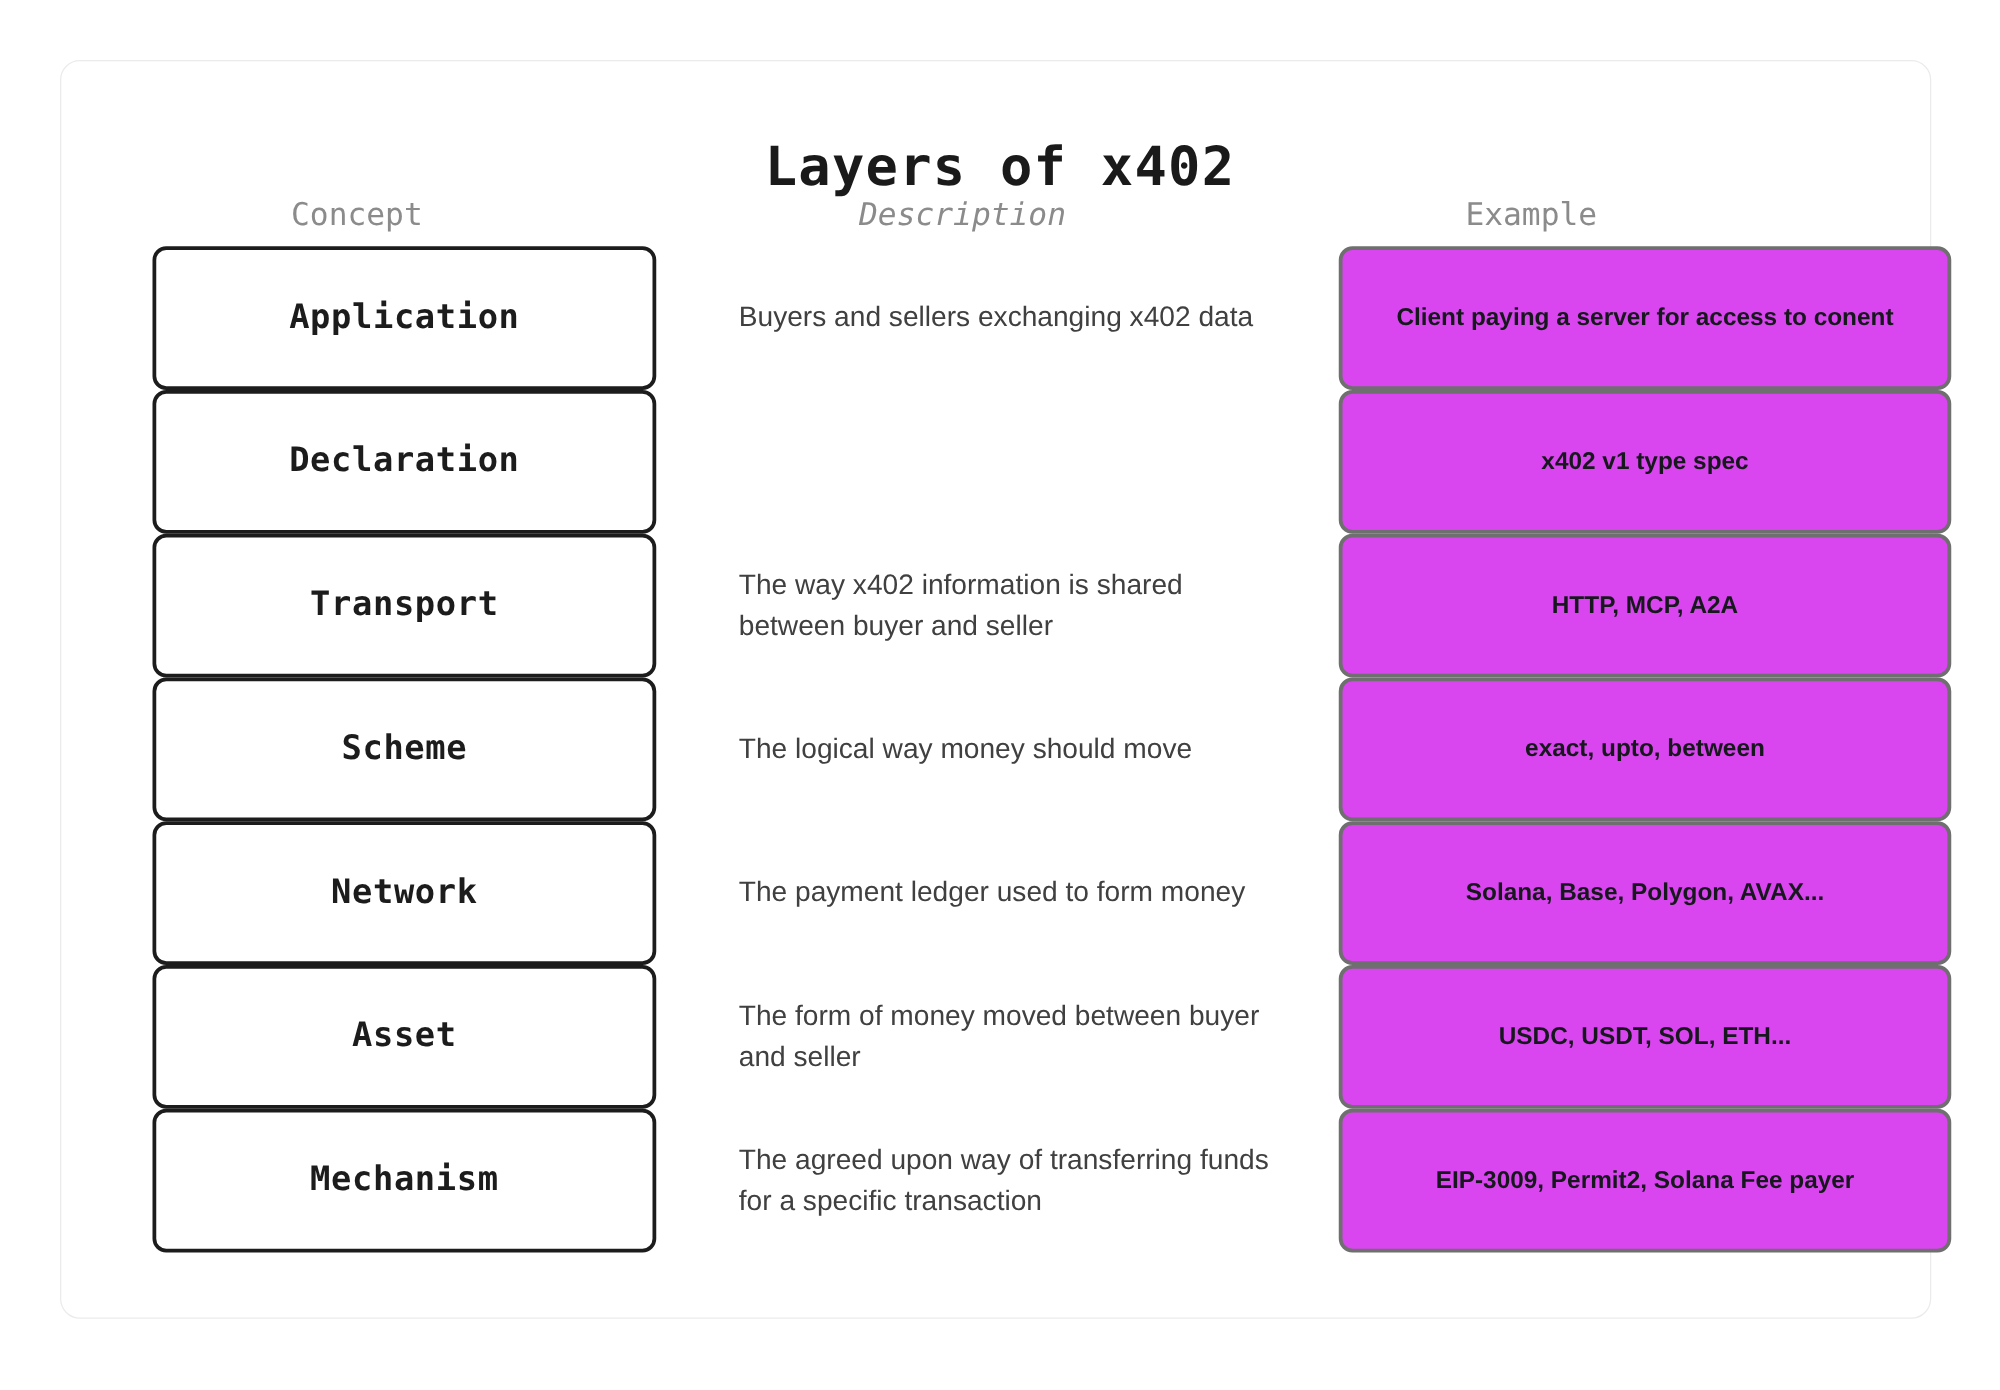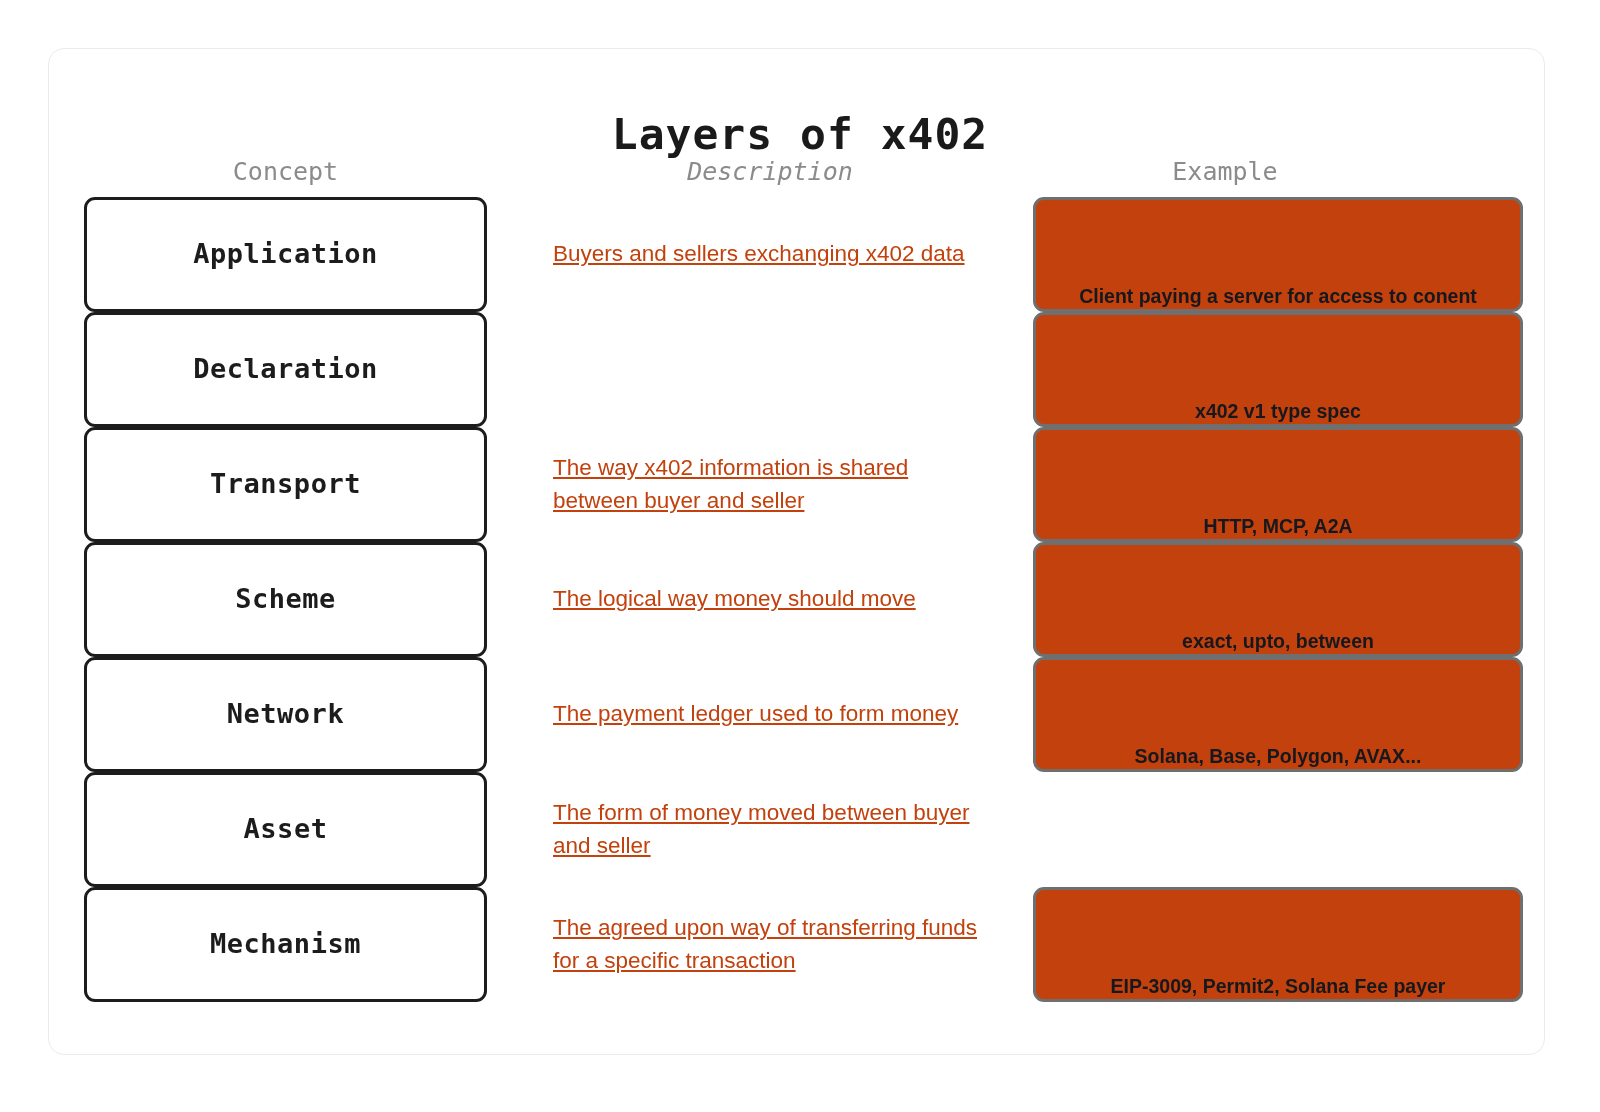--- a/index.html
+++ b/index.html
@@ -69,20 +69,21 @@
   
   #rows {
     position: absolute;
     left: 0;
     top: 197px;
     width: 1600px;
   }
   .row {
     position: relative;
     height: 115px;
+    margin-left: 38px;
   }
 
   
   .concept-box {
     position: absolute;
     left: 84px;
     top: 0;
     width: 403px;
     height: 115px;
     box-sizing: border-box;
@@ -111,39 +112,38 @@
     width: 442px;
     height: 115px;
     display: flex;
     align-items: center;
     justify-content: flex-start;
   }
   .desc-text {
     font-family: "Liberation Sans", sans-serif;
     font-size: 22.5px;
     font-weight: 400;
-    color: #c2410c;
+    color: #404040;
     line-height: 1.45;
     text-align: left;
-    text-decoration: underline;
   }
 
   
   .example-box {
     position: absolute;
     left: 1033px;
     top: 0;
     width: 490px;
     height: 115px;
     box-sizing: border-box;
     border: 3px solid #6f6f6f;
     border-radius: 11px;
-    background: #c2410c;
+    background: #d946ef;
     display: flex;
-    align-items: flex-end;
+    align-items: center;
     justify-content: center;
   }
   .example-label {
     font-family: "Liberation Sans", sans-serif;
     font-size: 19.5px;
     font-weight: 700;
     color: #16181d;
     text-align: center;
     line-height: 1.35;
     padding: 0 14px;
@@ -223,20 +223,23 @@
       </div>
     </div>
 
     <div class="row">
       <div class="concept-box">
         <span class="concept-label">Asset</span>
       </div>
       <div class="desc-cell">
         <span class="desc-text">The form of money moved between buyer and seller</span>
       </div>
+      <div class="example-box">
+        <span class="example-label">USDC, USDT, SOL, ETH...</span>
+      </div>
     </div>
 
     <div class="row">
       <div class="concept-box">
         <span class="concept-label">Mechanism</span>
       </div>
       <div class="desc-cell">
         <span class="desc-text">The agreed upon way of transferring funds for a specific transaction</span>
       </div>
       <div class="example-box">

